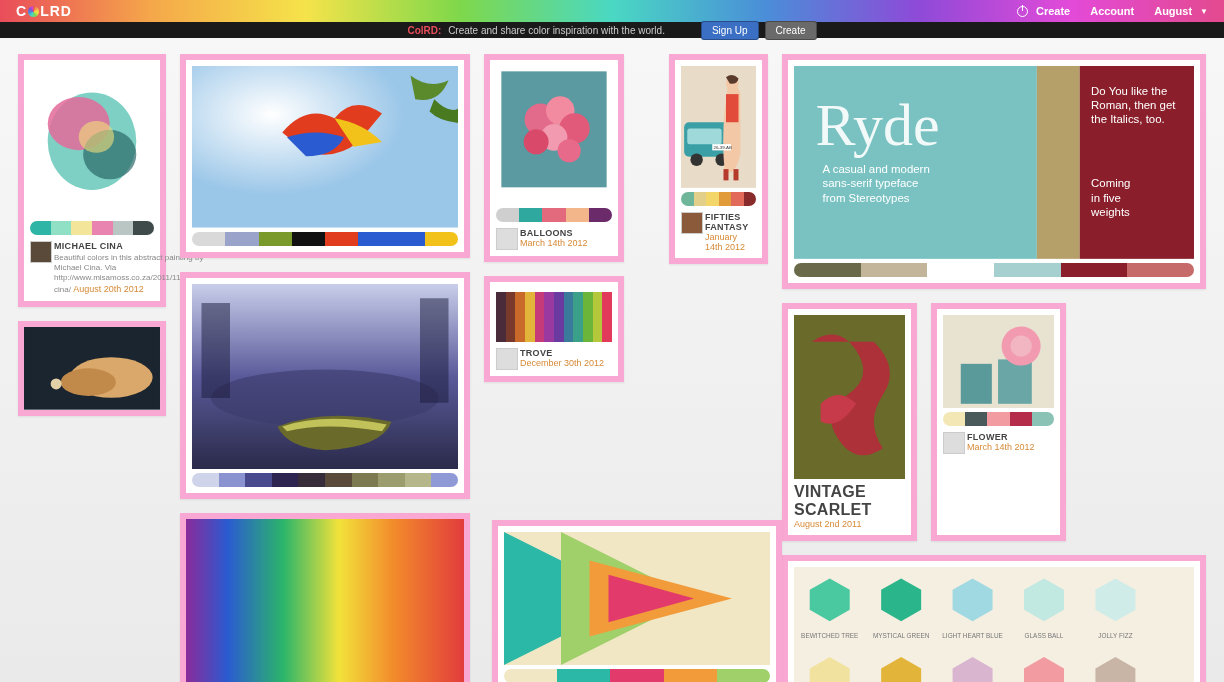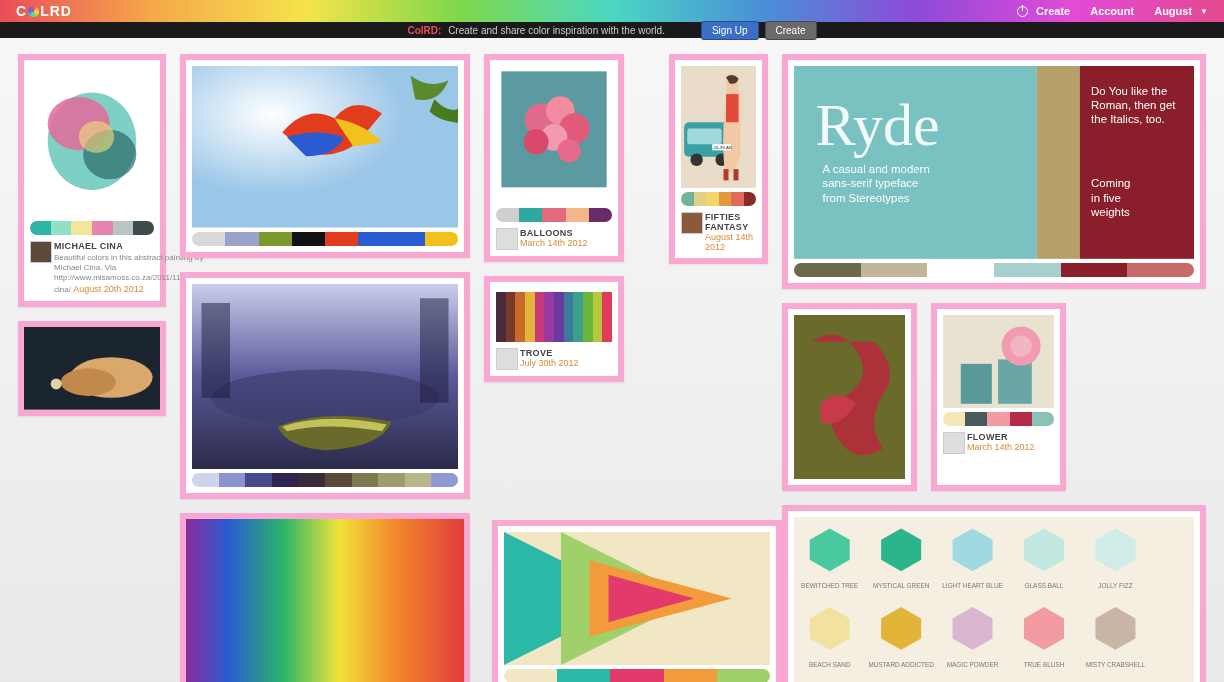--- a/index.html
+++ b/index.html
@@ -222,21 +222,21 @@
           <div style="background: rgb(58, 122, 154);"></div>
           <div style="background: rgb(58, 160, 138);"></div>
           <div style="background: rgb(106, 181, 58);"></div>
           <div style="background: rgb(181, 199, 58);"></div>
           <div style="background: rgb(226, 58, 90);"></div>
         </div>
       <div class="meta">
         <div class="avatar"></div>
         <div class="meta-text">
           <div class="title">TROVE</div>
-          <div class="date">July 30th 2012</div>
+          <div class="date">December 30th 2012</div>
         </div>
       </div>
     </div>
   </div>
 
   <div class="col col-4">
     <div class="card">
       <svg class="thumb" viewBox="0 0 120 195">
         <rect width="120" height="195" fill="#e8dcc8"></rect>
         <rect x="5" y="90" width="75" height="55" rx="8" fill="#3aa0a6"></rect>
@@ -257,21 +257,21 @@
           <div style="background: rgb(226, 207, 138);"></div>
           <div style="background: rgb(242, 214, 106);"></div>
           <div style="background: rgb(226, 155, 58);"></div>
           <div style="background: rgb(226, 106, 90);"></div>
           <div style="background: rgb(138, 43, 43);"></div>
         </div>
       <div class="meta">
         <div class="avatar" style="background:#8a5a3a"></div>
         <div class="meta-text">
           <div class="title">FIFTIES FANTASY</div>
-          <div class="date">August 14th 2012</div>
+          <div class="date">January 14th 2012</div>
         </div>
       </div>
     </div>
   </div>
 
   <div class="col col-5">
     <div class="card">
       <svg class="thumb" viewBox="0 0 280 135">
         <rect width="170" height="135" fill="#7ac2c2"></rect>
         <rect x="170" width="30" height="135" fill="#b5a06a"></rect>
@@ -297,20 +297,24 @@
         </div>
     </div>
 
     <div class="row2">
       <div class="card" style="width:135px">
         <svg class="thumb" viewBox="0 0 125 185">
           <rect width="125" height="185" fill="#6a6a2b"></rect>
           <path d="M20 30 Q50 10 70 40 Q90 70 60 90 Q30 110 50 140 Q70 170 100 150 Q80 120 100 90 Q120 60 90 30" fill="#b52b3a" opacity=".9"></path>
           <path d="M30 100 Q50 80 70 100 Q50 130 30 120 Z" fill="#c73a4a"></path>
         </svg>
+        <div class="meta-text" style="margin-top:4px">
+          <div class="title">VINTAGE SCARLET</div>
+          <div class="date">August 2nd 2011</div>
+        </div>
       </div>
       <div class="card" style="width:135px">
         <svg class="thumb" viewBox="0 0 125 105">
           <rect width="125" height="105" fill="#e8e2d0"></rect>
           <rect x="20" y="55" width="35" height="45" fill="#5a9a9a"></rect>
           <rect x="62" y="50" width="38" height="50" fill="#6aa6a6"></rect>
           <circle cx="88" cy="35" r="22" fill="#f29bb0"></circle>
           <circle cx="88" cy="35" r="12" fill="#f2b5c2"></circle>
         </svg>
         <div class="swatches rounded">

